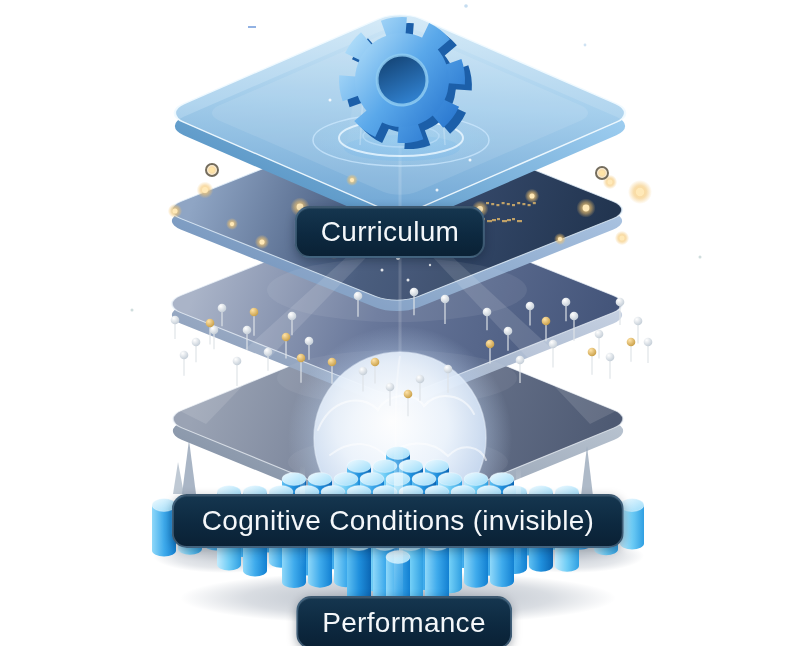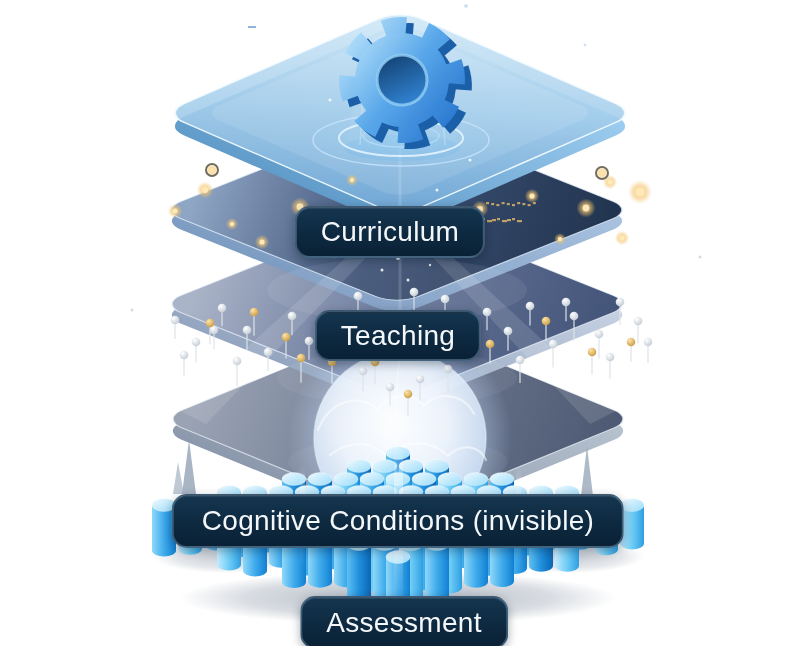--- a/index.html
+++ b/index.html
@@ -592,23 +592,20 @@
     <circle cx="466" cy="6" r="1.8" fill="#9fc6e8" opacity="0.6"></circle>
     <circle cx="585" cy="45" r="1.4" fill="#9fc6e8" opacity="0.5"></circle>
     <circle cx="132" cy="310" r="1.5" fill="#8aa" opacity="0.4"></circle>
     <circle cx="700" cy="257" r="1.5" fill="#8aa" opacity="0.4"></circle>
   </g>
 </svg>
 
 <div class="pill" style="left:390px;top:206px;height:48px">
   <span>Curriculum</span>
 </div>
-<div class="pill" style="left:398px;top:310px;height:47px">
-  <span>Teaching</span>
-</div>
 <div class="pill tight" style="left:398px;top:494px;height:50px">
   <span>Cognitive Conditions (invisible)</span>
 </div>
 <div class="pill" style="left:404px;top:596px;height:49px">
-  <span>Assessment</span>
+  <span>Performance</span>
 </div>
 
 </div>
 
 </body></html>

